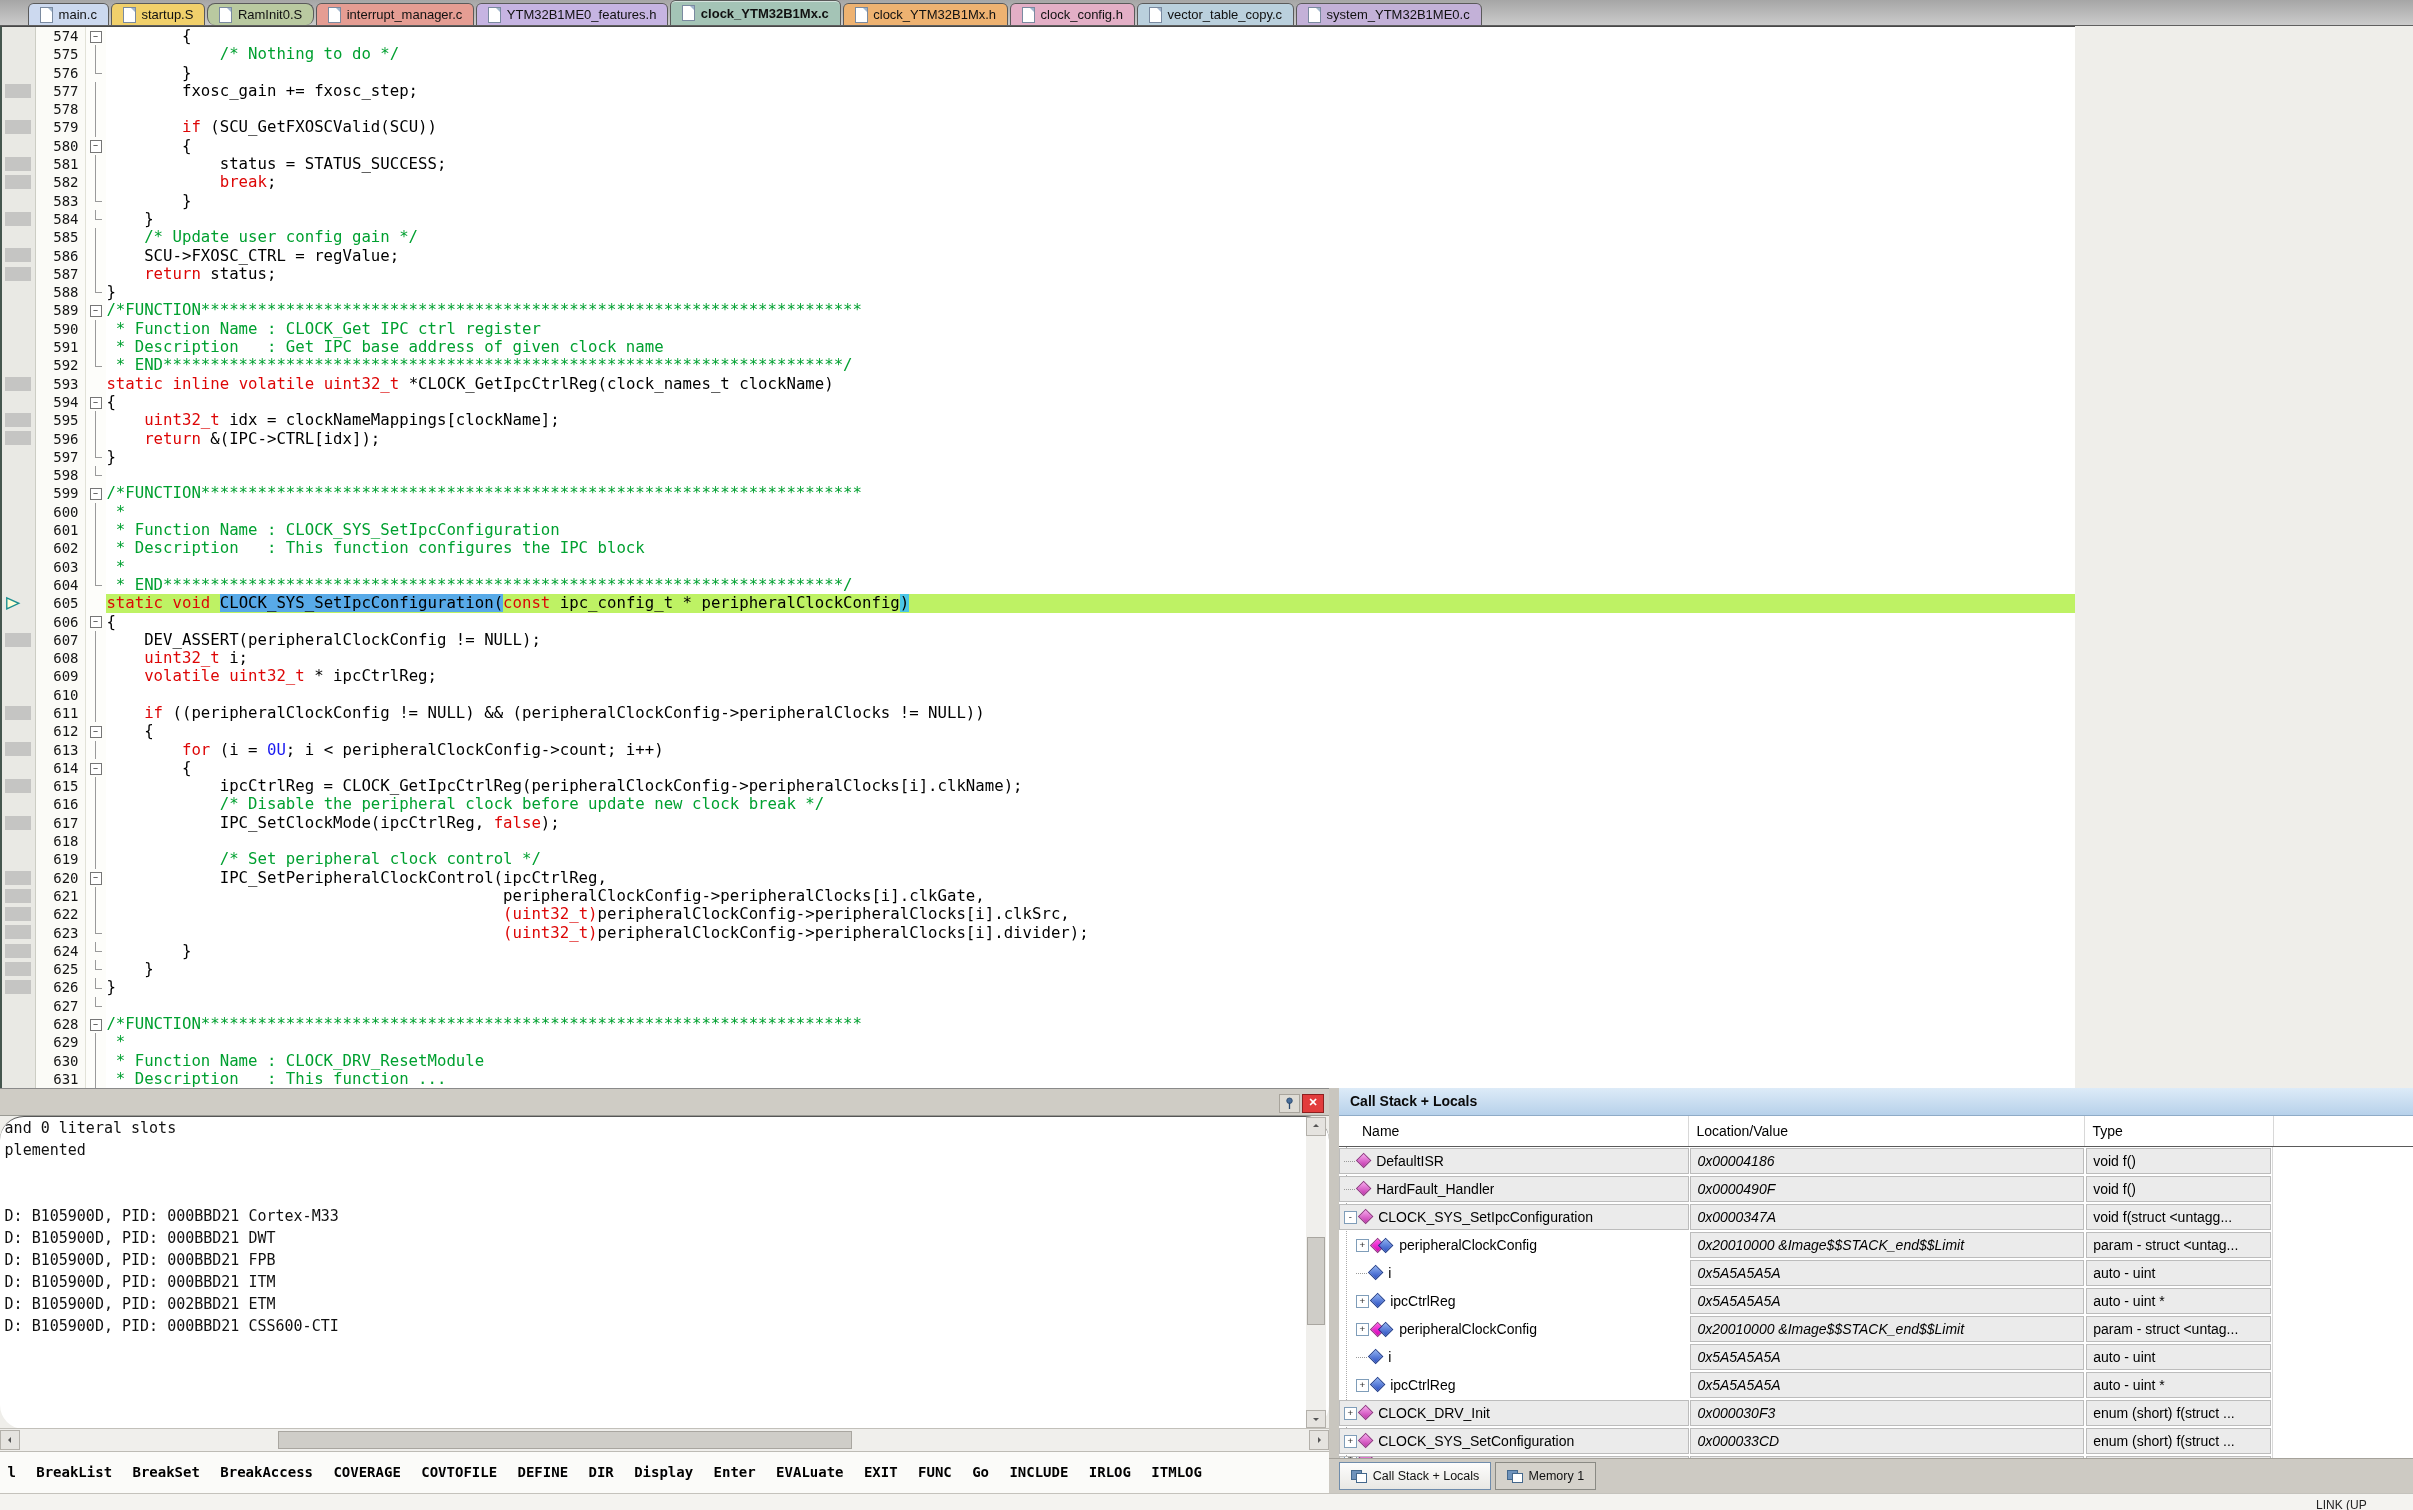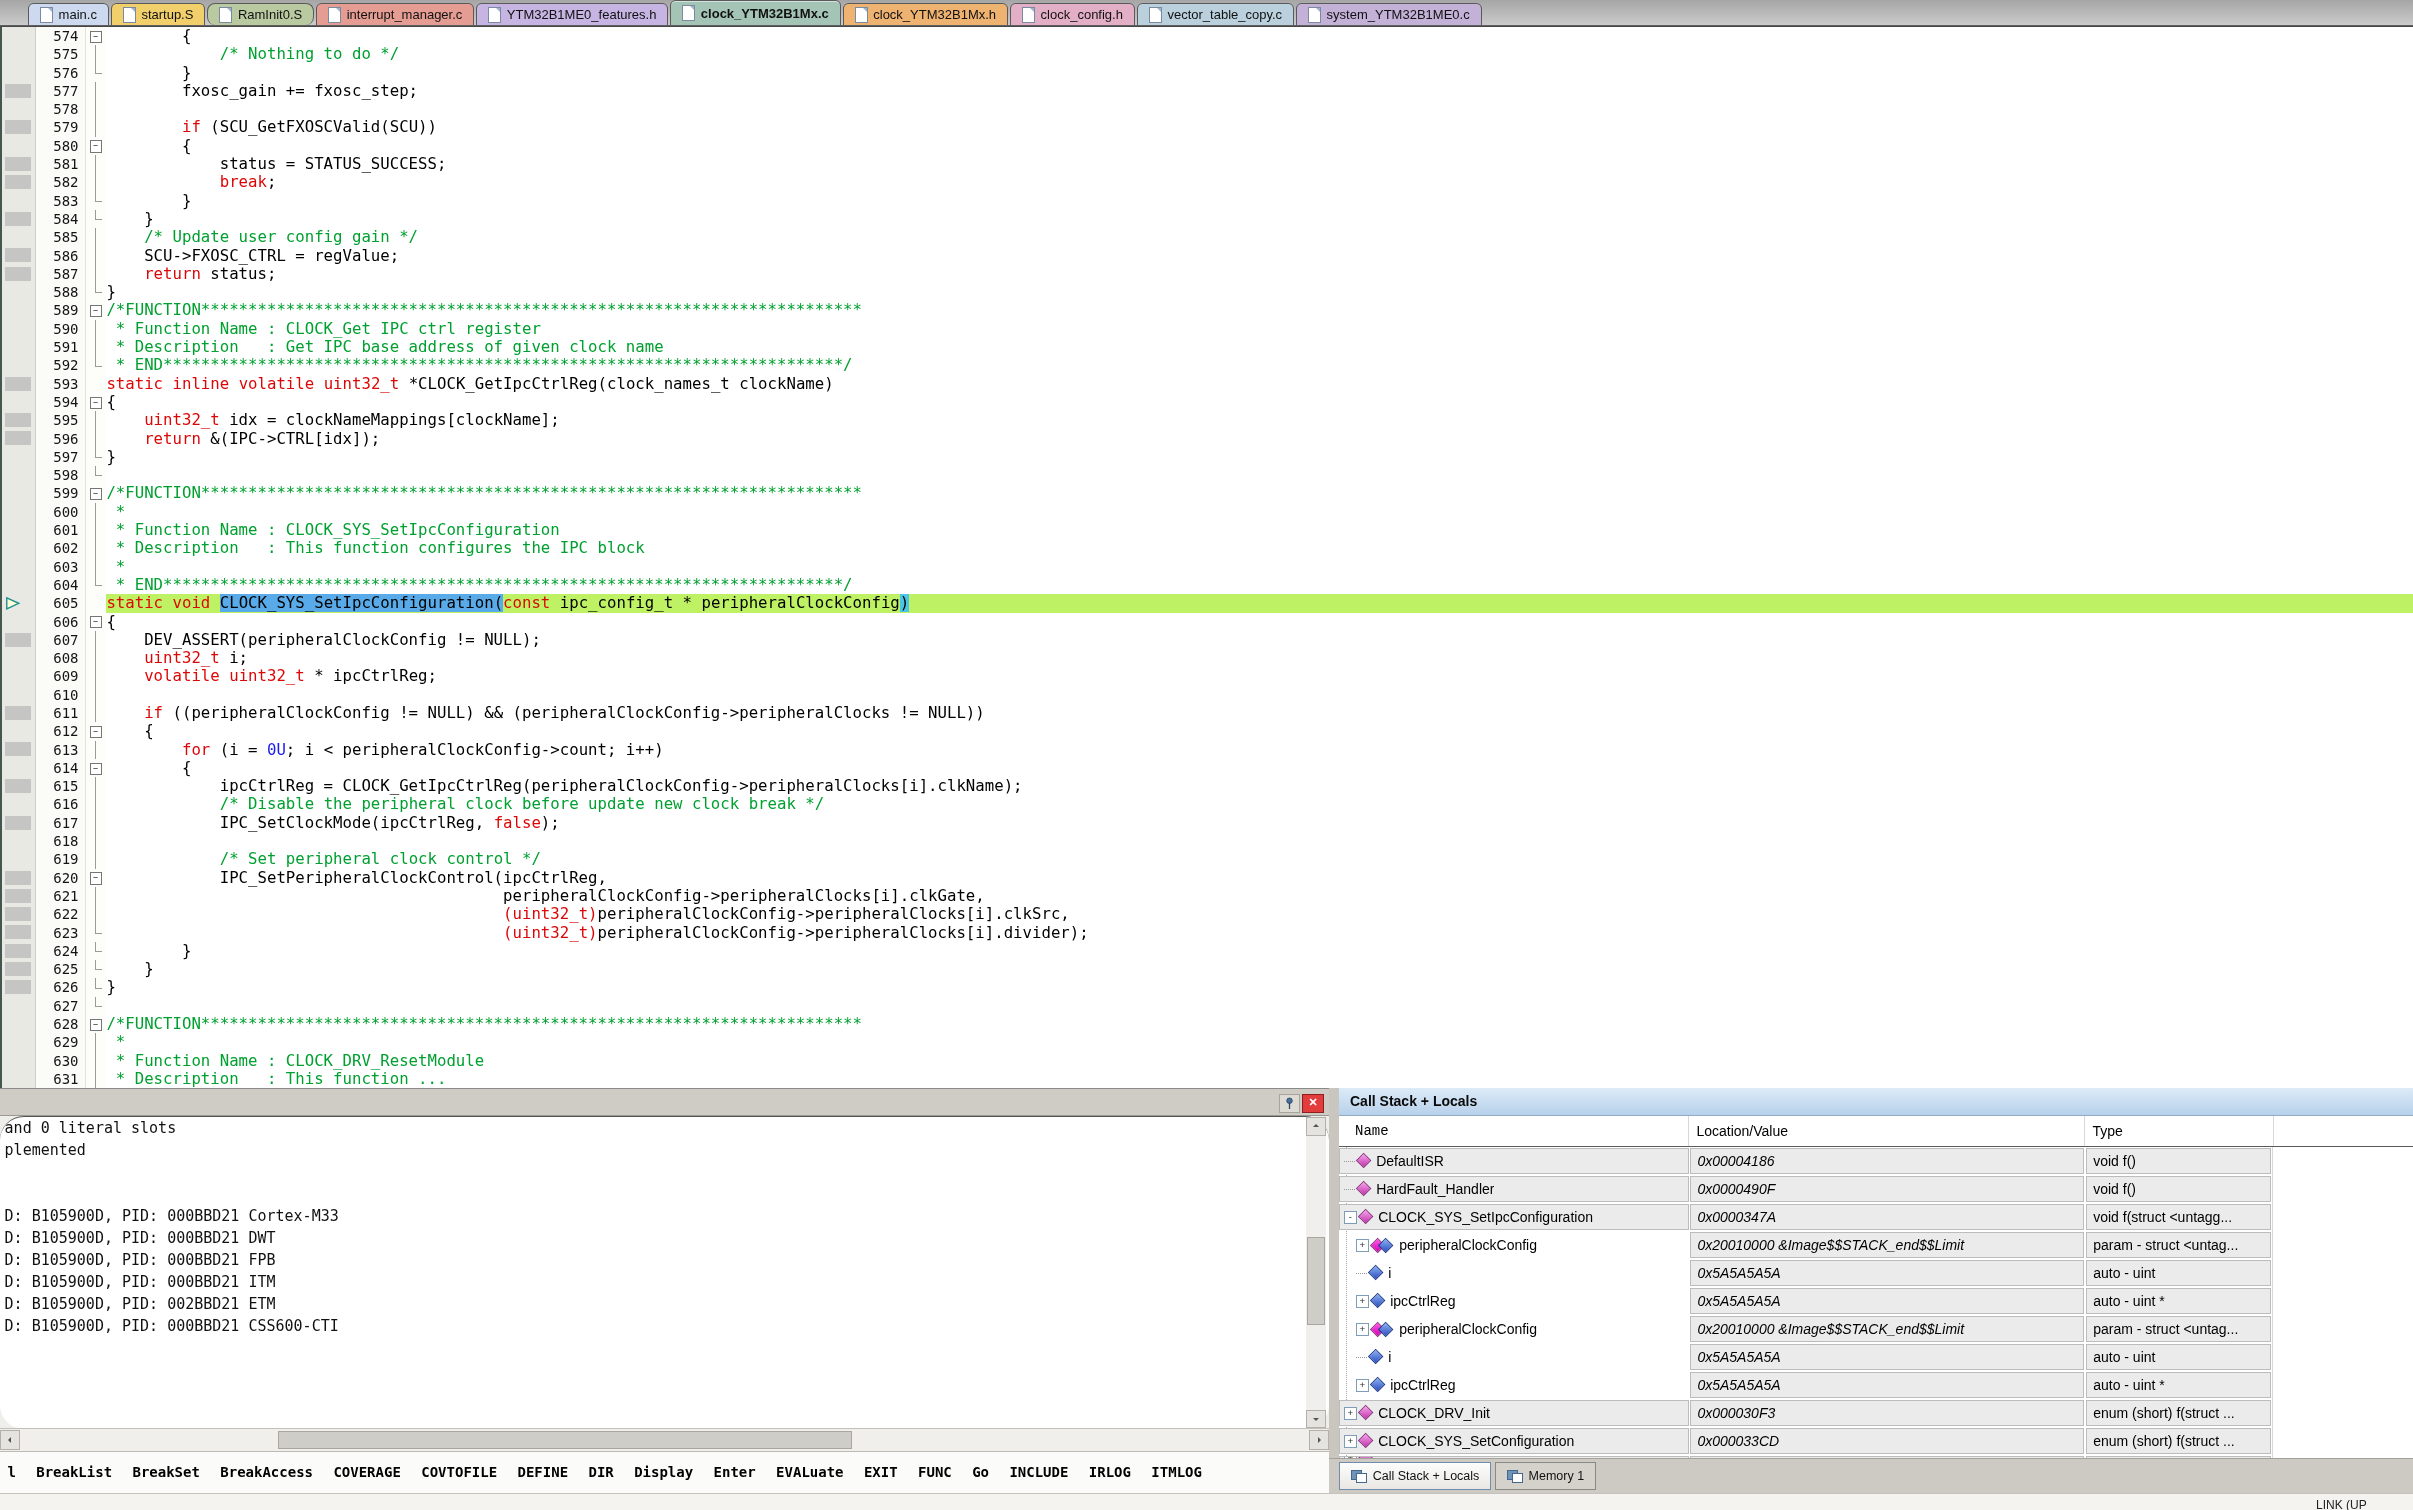--- a/index.html
+++ b/index.html
@@ -12,21 +12,21 @@
     display:flex;align-items:flex-end;padding-left:28px;box-sizing:border-box;}
   .ftab{display:inline-flex;align-items:center;gap:5.6px;height:21px;margin-right:1.9px;
     padding:0 11px;border:0.9px solid #5a5a5a;border-bottom:none;border-radius:5.6px 5.6px 0 0;
     font-size:13px;color:#111;white-space:nowrap;}
   .ftab.active{height:24px;font-weight:bold;border-width:0.9px;box-shadow:inset 0 0.9px 0 #ffffff88;}
   .page{width:11px;height:14px;background:#fff;border:0.9px solid #7a8aa0;position:relative;flex:none;}
   .page::after{content:"";position:absolute;top:0;right:0;width:0;height:0;
     border-style:solid;border-width:0 4.6px 4.6px 0;border-color:transparent #9fb4cc transparent transparent;}
 
   
-  .editor{position:absolute;left:0;top:26px;width:2413px;height:1062px;background:#ffffff;
+  .editor{position:absolute;left:0;top:26px;width:2075px;height:1062px;background:#ffffff;
     border-top:1.9px solid #474747;border-left:2.8px solid #45564e;box-sizing:border-box;overflow:hidden;}
   .cl{display:flex;height:18.3px;}
   .gut{width:33px;flex:none;background:#e9e9e4;border-right:0.9px solid #cccdc4;position:relative;}
   .gut .blk{position:absolute;left:2.8px;top:1.9px;width:26px;height:14px;background:#c5c5c3;}
   .gut svg{position:absolute;left:1.9px;top:0.9px;}
   .num{width:50px;flex:none;text-align:right;padding-right:6.5px;box-sizing:border-box;
     font:14px/18.3px "DejaVu Sans Mono",monospace;color:#141414;background:#fbfbf7;border-right:0.9px solid #e2e2d8;}
   .fold{width:20.4px;flex:none;position:relative;background:#fdfdfa;}
   .fold.v::before{content:"";position:absolute;left:9.3px;top:0;bottom:0;border-left:0.9px solid #9a9a9a;}
   .fold.end::before{content:"";position:absolute;left:9.3px;top:0;height:9.3px;border-left:0.9px solid #9a9a9a;}
@@ -72,21 +72,21 @@
   .hsb .lf{left:0;top:0.9px;width:20.4px;height:20.4px;}
   .hsb .lf::after{border-right-color:#555;margin-left:-1.9px;}
   .hsb .rt{right:0;top:0.9px;width:20.4px;height:20.4px;}
   .hsb .rt::after{border-left-color:#555;margin-left:1.9px;}
   .hsb .thumb{position:absolute;left:278px;top:1.9px;width:574px;height:18.5px;background:#cfcdc8;border:0.9px solid #a9a6a0;box-sizing:border-box;}
 
   
   .callstack{position:absolute;left:1339px;top:1116px;width:1074px;height:342px;background:#fff;overflow:hidden;}
   .cshead{display:flex;height:30px;border-bottom:1.9px solid #5a5a5a;align-items:center;
     font:14px "Liberation Sans",sans-serif;color:#000;}
-  .cshead .h1{width:350px;padding-left:16px;box-sizing:border-box;border-right:0.9px solid #d8d8d8;height:100%;line-height:30px;font-family:Liberation Mono, monospace;}
+  .cshead .h1{width:350px;padding-left:23px;box-sizing:border-box;border-right:0.9px solid #d8d8d8;height:100%;line-height:30px;}
   .cshead .h2{width:396px;padding-left:7.4px;box-sizing:border-box;border-right:0.9px solid #d8d8d8;height:100%;line-height:30px;}
   .cshead .h3{width:189px;padding-left:7.4px;box-sizing:border-box;border-right:0.9px solid #d8d8d8;height:100%;line-height:30px;}
   .csrows{position:relative;}
   .treeline{position:absolute;left:7.4px;top:0;bottom:0;border-left:0.9px dotted #aaa;}
   .csrow{display:flex;height:28px;align-items:stretch;position:relative;}
   .csrow.partial{height:7.4px;overflow:hidden;}
   .nmcell{width:350px;flex:none;display:flex;align-items:center;box-sizing:border-box;
     font:14px "Liberation Sans",sans-serif;color:#000;white-space:nowrap;overflow:hidden;}
   .nmcell.fn{background:#ebebeb;border:0.9px solid #bcbcbc;margin:0.9px 0 0.9px 0;}
   .cell{box-sizing:border-box;background:#ebebeb;border:0.9px solid #bcbcbc;margin:0.9px;

